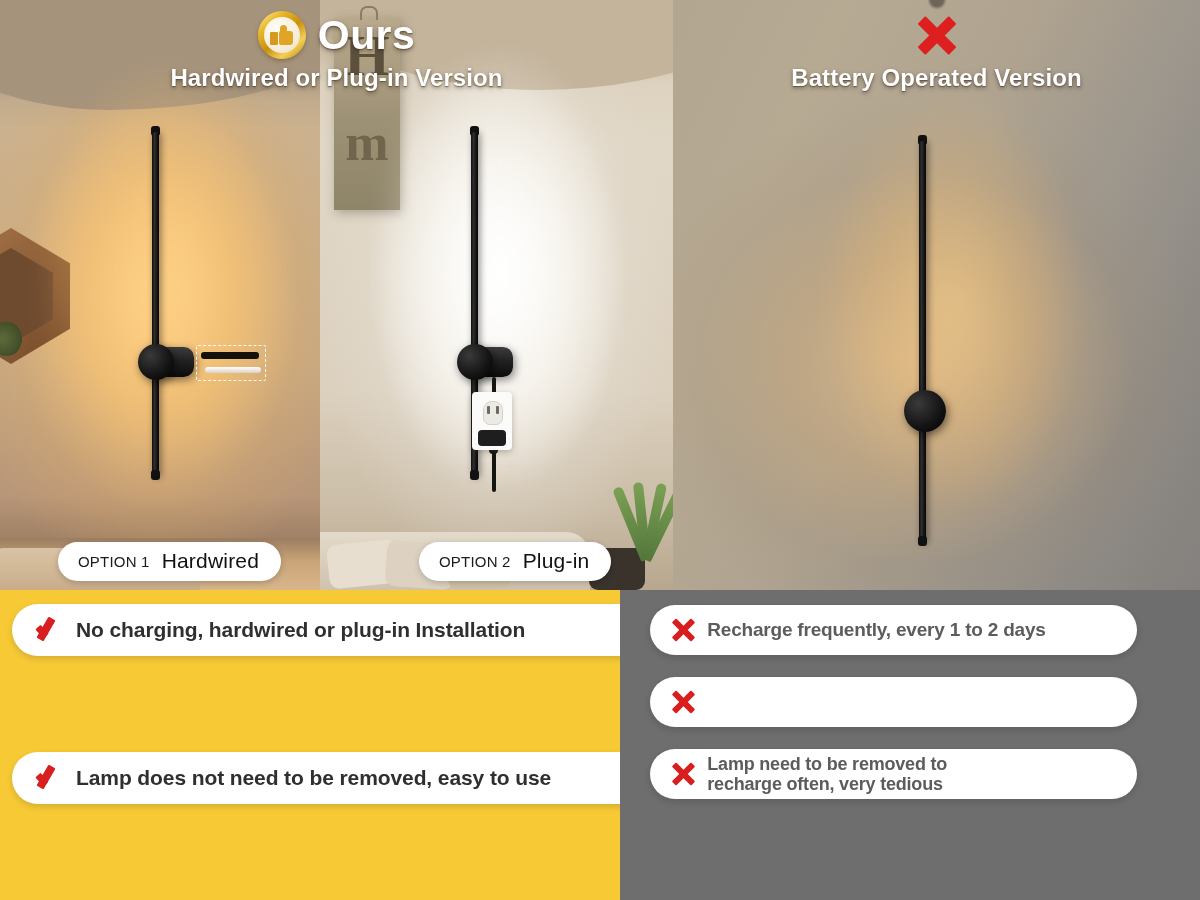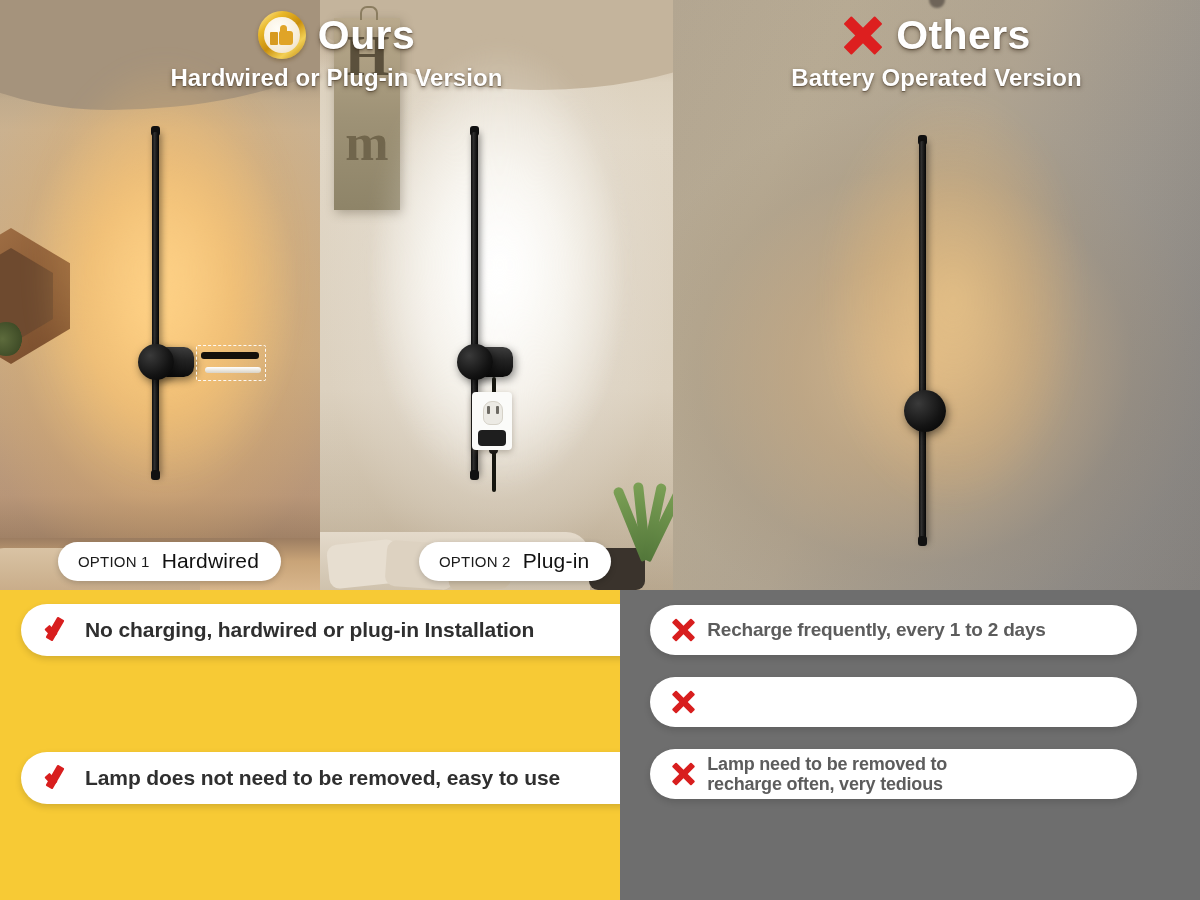--- a/index.html
+++ b/index.html
@@ -425,21 +425,21 @@
 
   .feat-pill {
     position: absolute;
     background: #ffffff;
     border-radius: 30px;
     display: flex;
     align-items: center;
     box-shadow: 0 3px 7px rgba(0,0,0,.14);
   }
   .panel-ours .feat-pill {
-    left: 21px;
+    left: 12px;
     width: 615px;
     height: 52px;
     padding-left: 22px;
   }
   .panel-others .feat-pill {
     left: 30px;
     width: 467px;
     height: 50px;
     padding-left: 20px;
   }
@@ -610,21 +610,20 @@
     </div>
     <div class="header-sub">Hardwired or Plug-in Version</div>
   </div>
 
   <div class="header-block header-others">
     <div class="header-row">
       <div class="x-header">
         <span></span>
         <span></span>
       </div>
-      <div class="header-title">Others</div>
     </div>
     <div class="header-sub">Battery Operated Version</div>
   </div>
 
   <div class="option-pill" id="option-pill-1">
     <span class="opt-label">OPTION 1</span>
     <span class="opt-value">Hardwired</span>
   </div>
   <div class="option-pill" id="option-pill-2">
     <span class="opt-label">OPTION 2</span>

